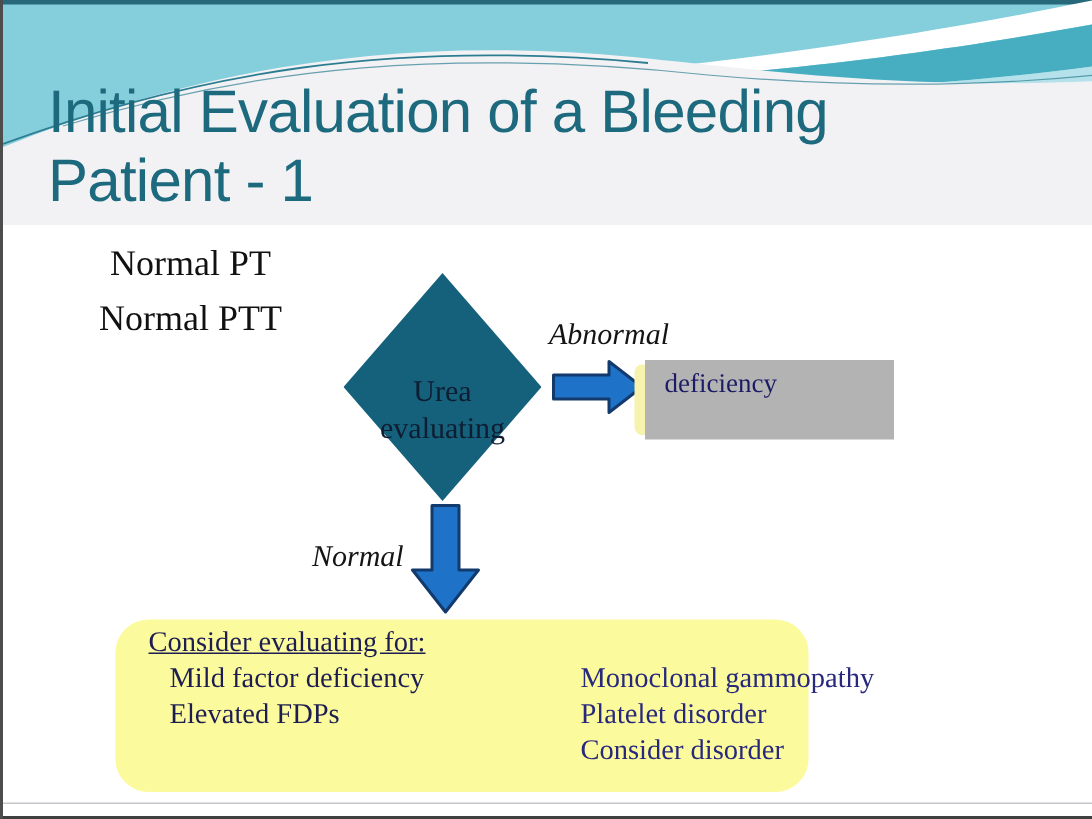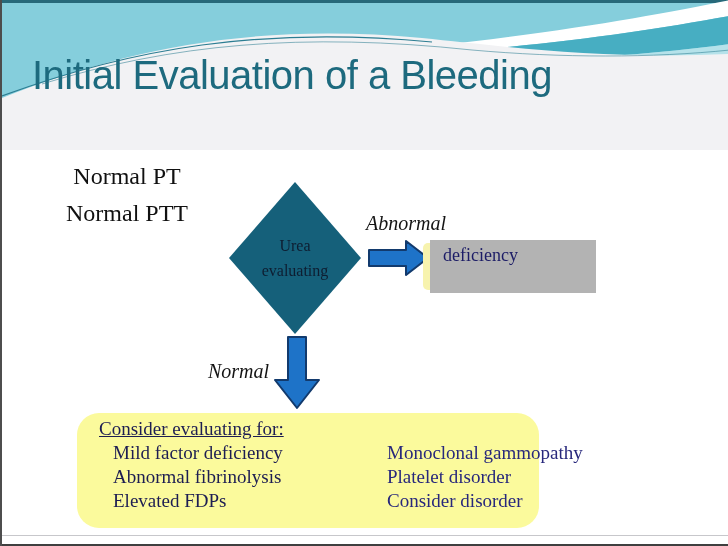--- a/index.html
+++ b/index.html
@@ -18,23 +18,23 @@
     font-family:"Liberation Sans", sans-serif;
     font-size:40px;line-height:46px;font-weight:400;
     color:#1d6a7e;letter-spacing:-0.5px;z-index:5;
   }
   .pt-labels{
     position:absolute;left:18px;top:158px;width:214px;
     text-align:center;font-size:24px;line-height:37px;color:#111111;
   }
   .diamond-wrap{position:absolute;left:227px;top:182px;width:132px;height:152px;}
   .diamond-label{
-    position:absolute;left:0;top:0;width:132px;height:152px;
+    position:absolute;left:0;top:16px;width:132px;height:152px;
     display:flex;flex-direction:column;justify-content:center;align-items:center;
-    font-size:16px;line-height:25px;color:#0e1d31;text-align:center;
+    font-size:20px;line-height:25px;color:#0e1d31;text-align:center;
   }
   .flow-label{
     position:absolute;font-style:italic;font-size:20px;color:#141414;
     white-space:nowrap;
   }
   .abnormal{left:364px;top:212px;}
   .normal{left:206px;top:360px;}
   .right-arrow{position:absolute;left:366px;top:240px;}
   .down-arrow{position:absolute;left:272px;top:336px;}
   .yellow-accent{
@@ -79,20 +79,21 @@
     <path d="M430,46 C560,32 660,14 728,0 L728,16 C650,30 560,44 444,52 Z" fill="#ffffff"></path>
     <path d="M444,52 C560,44 650,30 728,16 L728,44 C640,56 540,62 470,58 Z" fill="#47aec2"></path>
     <path d="M470,58 C540,62 640,56 728,44 L728,56 C640,66 545,68 486,64 Z" fill="#b5e2ea"></path>
     <path d="M0,98 C120,50 250,22 420,38 C500,46 600,60 728,54 L728,150 L0,150 Z" fill="#f2f2f4"></path>
     <path d="M0,96 C130,48 260,26 430,42" stroke="#2c7d92" stroke-width="1.2" fill="none"></path>
     <path d="M40,84 C170,44 300,32 470,50 C560,58 650,58 728,50" stroke="#2c7d92" stroke-width="0.8" opacity="0.7" fill="none"></path>
   </svg>
 
   <div class="title">
     <div>Initial Evaluation of a Bleeding</div>
+    <div>Patient - 1</div>
   </div>
 
   <div class="pt-labels">
     <div>Normal PT</div>
     <div>Normal PTT</div>
   </div>
 
   <div class="diamond-wrap">
     <svg width="132" height="152" viewBox="0 0 132 152" aria-hidden="true">
       <polygon points="66,0 132,76 66,152 0,76" fill="#15607a"></polygon>
@@ -119,21 +120,20 @@
     <polygon points="14,1 32,1 32,44 45,44 23,72 1,44 14,44" fill="#1e73c8" stroke="#123a6d" stroke-width="2" stroke-linejoin="round"></polygon>
   </svg>
 
   <div class="flow-label normal">Normal</div>
 
   <div class="consider-box"></div>
 
   <div class="consider-left">
     <div class="heading">Consider evaluating for:</div>
     <div class="item">Mild factor deficiency</div>
-    <div class="item">Abnormal fibrinolysis</div>
     <div class="item">Elevated FDPs</div>
   </div>
 
   <div class="consider-right">
     <div>Monoclonal gammopathy</div>
     <div>Platelet disorder</div>
     <div>Consider disorder</div>
   </div>
 
   <div class="bottom-rule"></div>

